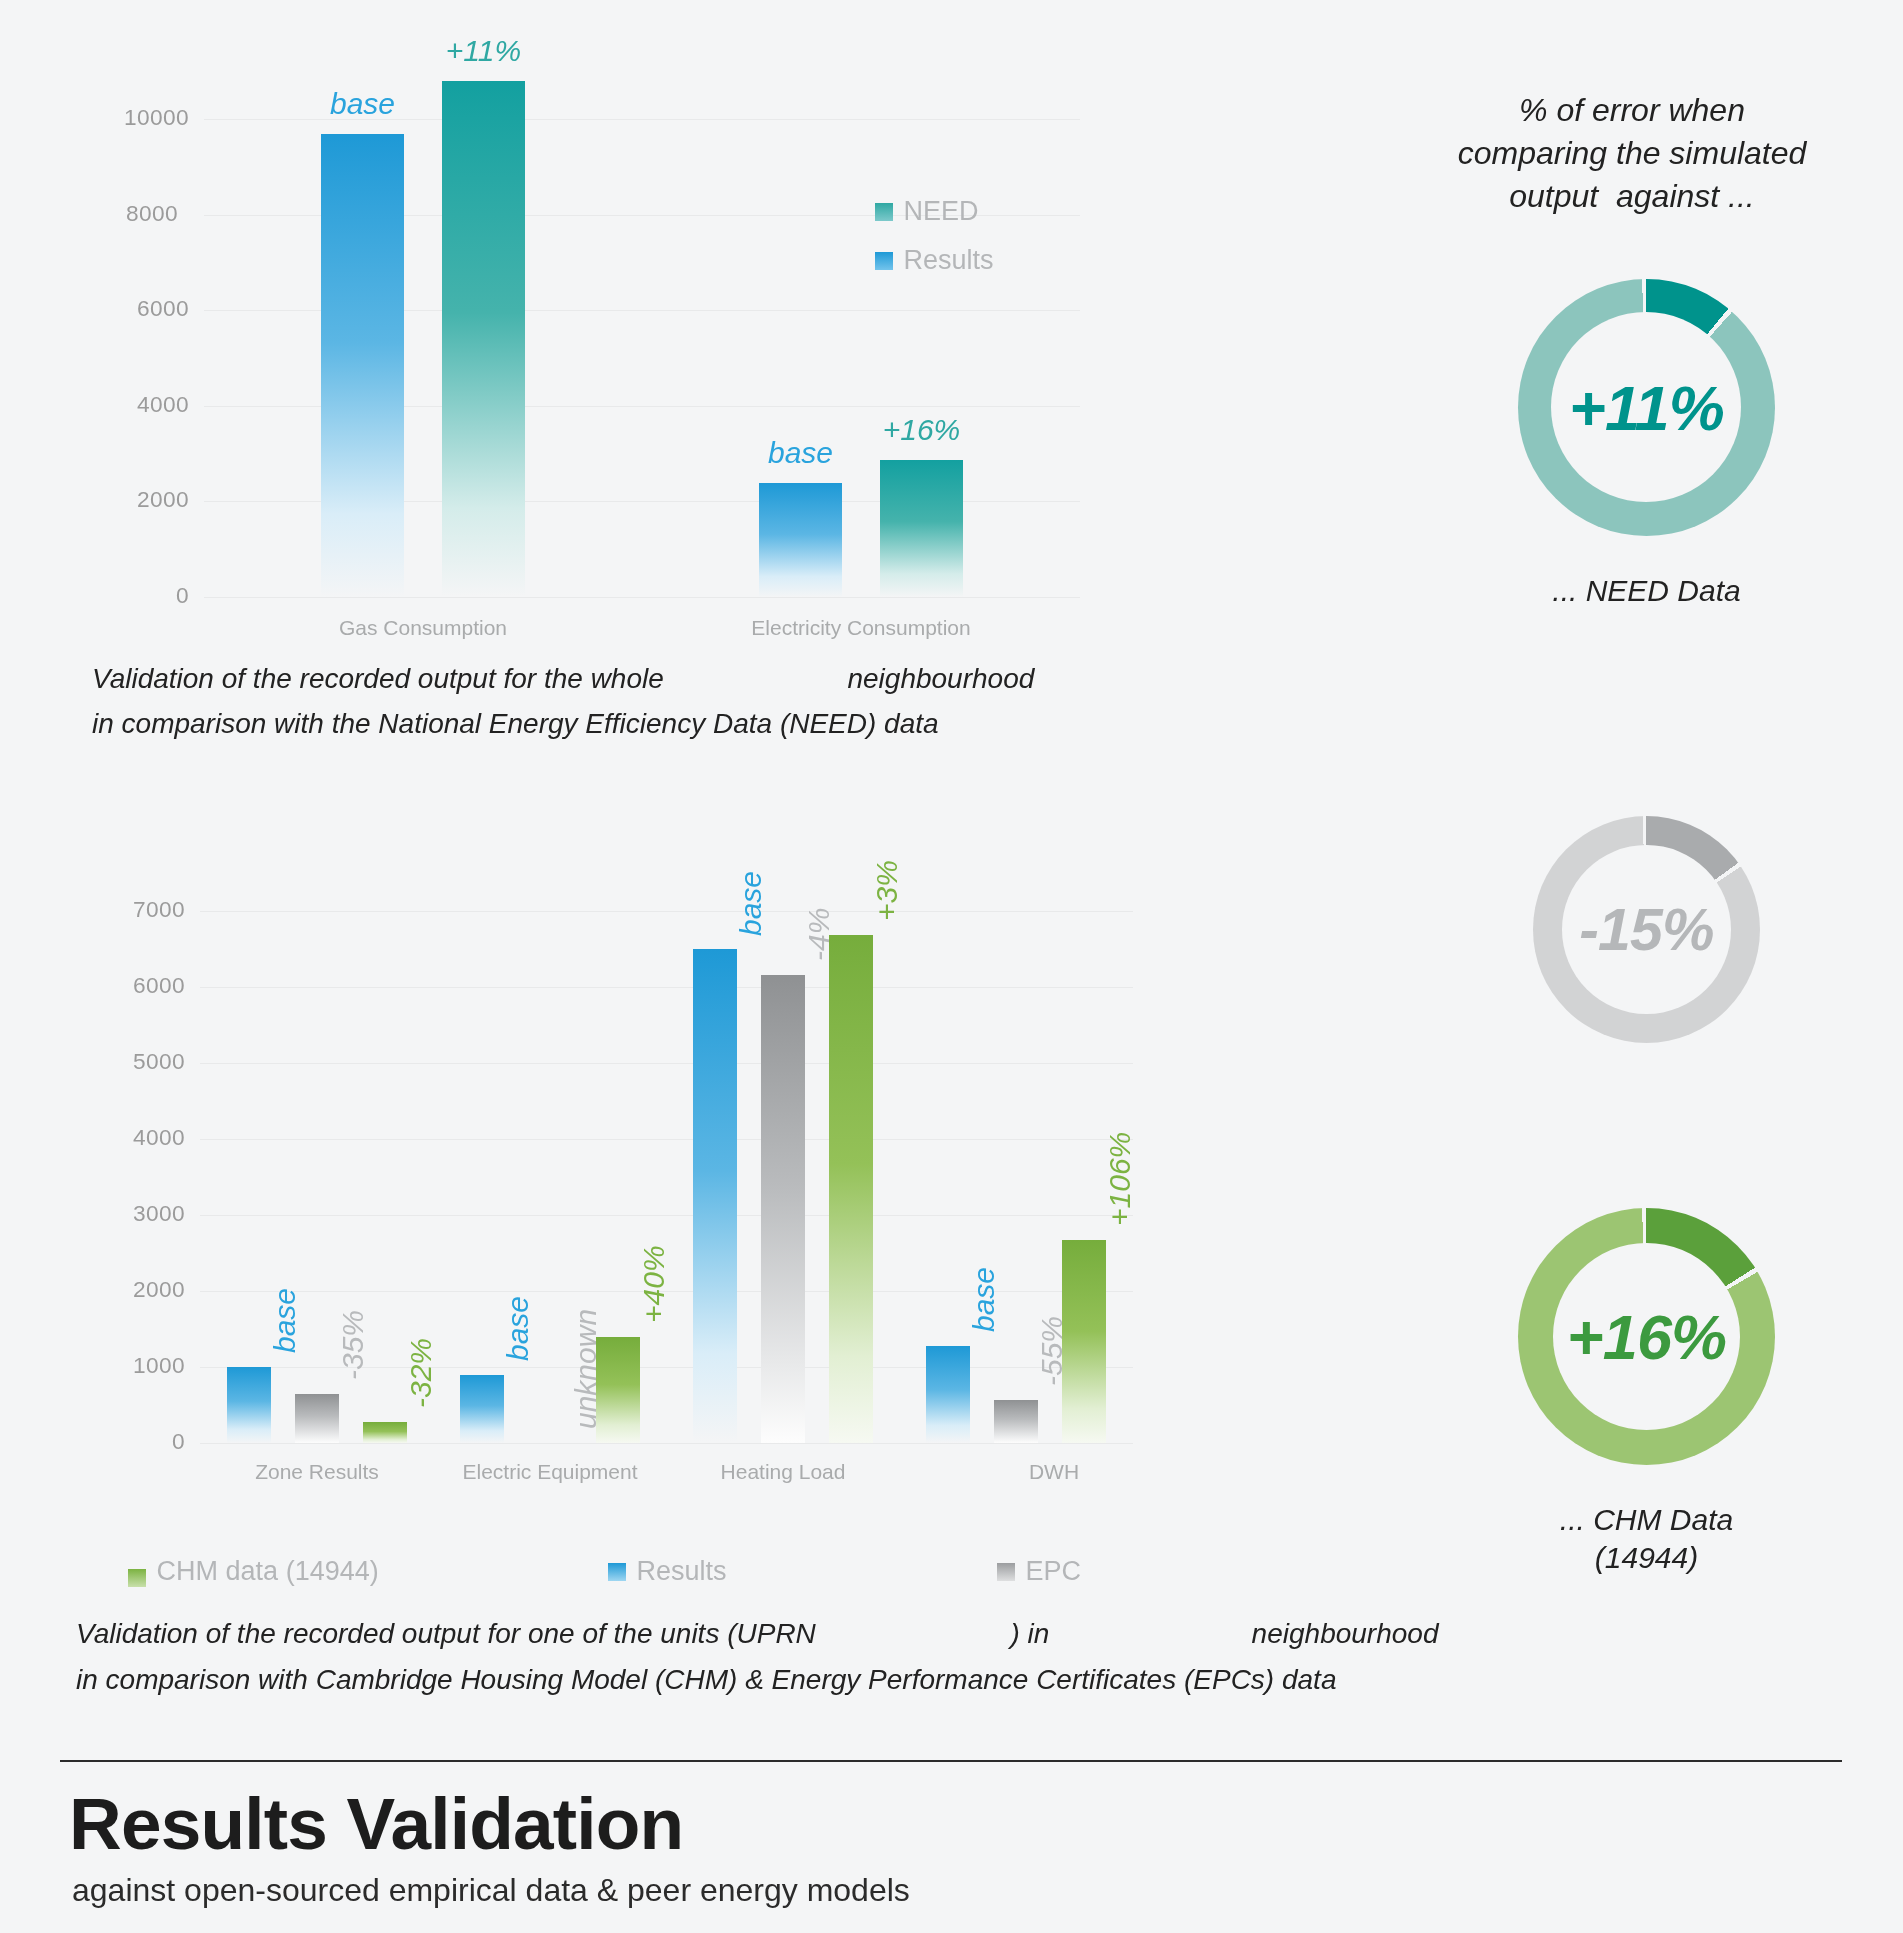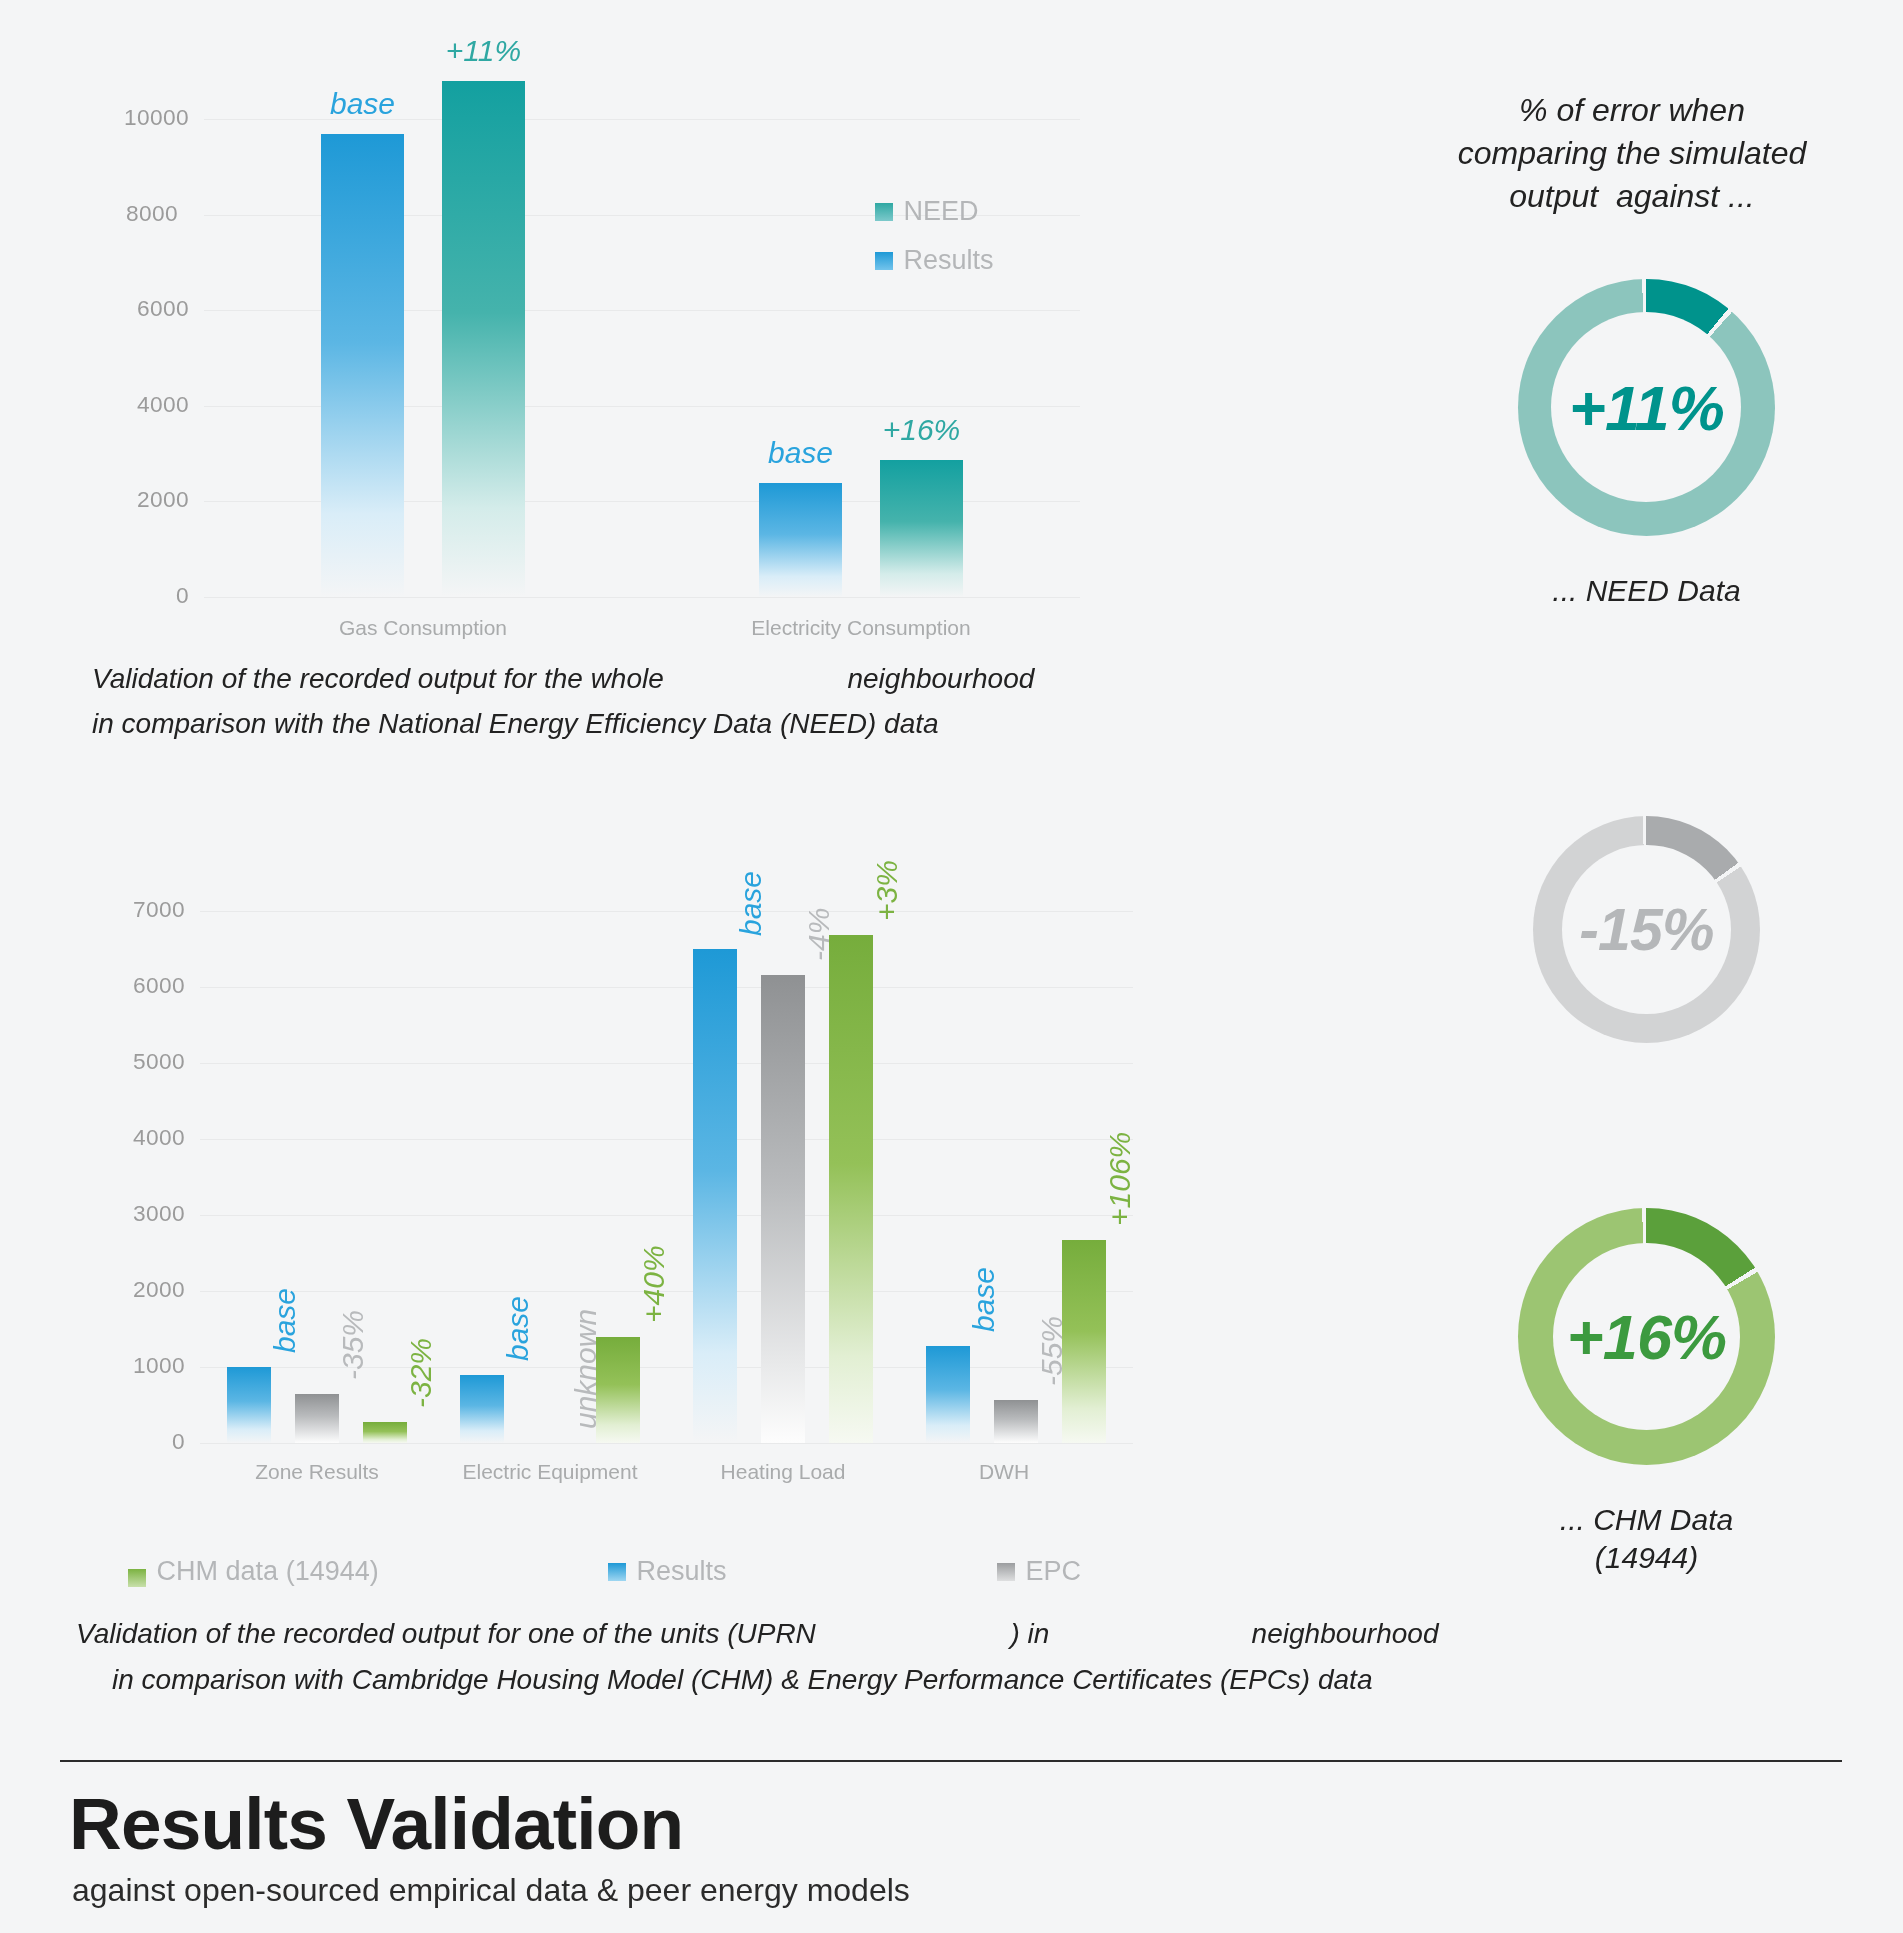--- a/index.html
+++ b/index.html
@@ -150,21 +150,21 @@
       <div class="bar-tag tag-v" style="color: rgb(184, 186, 188); left: 569px; top: 628px;">unknown</div>
       <div class="bar bar-green" style="left: 596px; width: 44px; top: 536px; height: 106px;"></div>
       <div class="bar-tag tag-v" style="color: rgb(124, 179, 66); left: 637px; top: 522px;">+40%</div>
       <div class="cat-label" style="left: 594px; top: 659px; width: 378px;">Heating Load</div>
       <div class="bar bar-blue" style="left: 693px; width: 44px; top: 148px; height: 493px;"></div>
       <div class="bar-tag tag-v" style="color: rgb(41, 163, 221); left: 734px; top: 135px;">base</div>
       <div class="bar bar-grey" style="left: 761px; width: 44px; top: 174px; height: 468px;"></div>
       <div class="bar-tag tag-v" style="color: rgb(184, 186, 188); left: 802px; top: 160px;">-4%</div>
       <div class="bar bar-green" style="left: 829px; width: 44px; top: 134px; height: 508px;"></div>
       <div class="bar-tag tag-v" style="color: rgb(124, 179, 66); left: 870px; top: 120px;">+3%</div>
-      <div class="cat-label" style="left: 815px; top: 659px; width: 378px;">DWH</div>
+      <div class="cat-label" style="left: 865px; top: 659px; width: 378px;">DWH</div>
       <div class="bar bar-blue" style="left: 926px; width: 44px; top: 545px; height: 97px;"></div>
       <div class="bar-tag tag-v" style="color: rgb(41, 163, 221); left: 967px; top: 531px;">base</div>
       <div class="bar bar-grey" style="left: 994px; width: 44px; top: 599px; height: 43px;"></div>
       <div class="bar-tag tag-v" style="color: rgb(184, 186, 188); left: 1035px; top: 585px;">-55%</div>
       <div class="bar bar-green" style="left: 1062px; width: 44px; top: 439px; height: 203px;"></div>
       <div class="bar-tag tag-v" style="color: rgb(124, 179, 66); left: 1103px; top: 425px;">+106%</div>
     </div>
 
   <div class="legend-item" style="left:128px; top:1556px;align-items:flex-end;">
     <span class="legend-swatch" style="background:linear-gradient(to bottom,#7cb342,#c8e0ab)"></span>
@@ -173,21 +173,21 @@
   <div class="legend-item" style="left:608px; top:1556px;">
     <span class="legend-swatch" style="background:linear-gradient(to bottom,#1e99d6,#9ed6f1)"></span>
     <span class="legend-text">Results</span>
   </div>
   <div class="legend-item" style="left:997px; top:1556px;">
     <span class="legend-swatch" style="background:linear-gradient(to bottom,#9b9d9f,#dedfe0)"></span>
     <span class="legend-text">EPC</span>
   </div>
 
   <div class="caption" style="left:76px; top:1616px;"><span>Validation of the recorded output for one of the units (UPRN </span><span class="redact">XXXXXXXXXX</span><span>) in </span><span class="redact">XXXXXXXXXX</span><span> neighbourhood</span></div>
-  <div class="caption" style="left:76px; top:1662px;margin-left:36px;">in comparison with Cambridge Housing Model (CHM) &amp; Energy Performance Certificates (EPCs) data</div>
+  <div class="caption" style="left:76px; top:1662px;">in comparison with Cambridge Housing Model (CHM) &amp; Energy Performance Certificates (EPCs) data</div>
 
   <div class="side-title" style="left:1375px; top:89px; width:514px;">% of error when
 comparing the simulated
 output  against ...</div>
 
   <div id="donuts">
       <div class="donut-wrap" style="left: 1518px; top: 279px; width: 257px;">
         <div class="donut" style="width: 257px; height: 257px; border-radius: 50%; background: conic-gradient(rgb(0, 147, 140) 0deg, rgb(0, 147, 140) 39.6deg, rgb(244, 245, 246) 39.6deg, rgb(244, 245, 246) 41.8deg, rgb(140, 197, 189) 41.8deg, rgb(140, 197, 189) 358deg, rgb(244, 245, 246) 358deg, rgb(244, 245, 246) 360deg);">
           <div style="position: absolute; left: 33px; top: 33px; width: 190px; height: 190px; border-radius: 50%; background: rgb(244, 245, 246);"></div>
           <div class="donut-center" style="color: rgb(0, 147, 140); font-size: 63px;">+11%</div>

